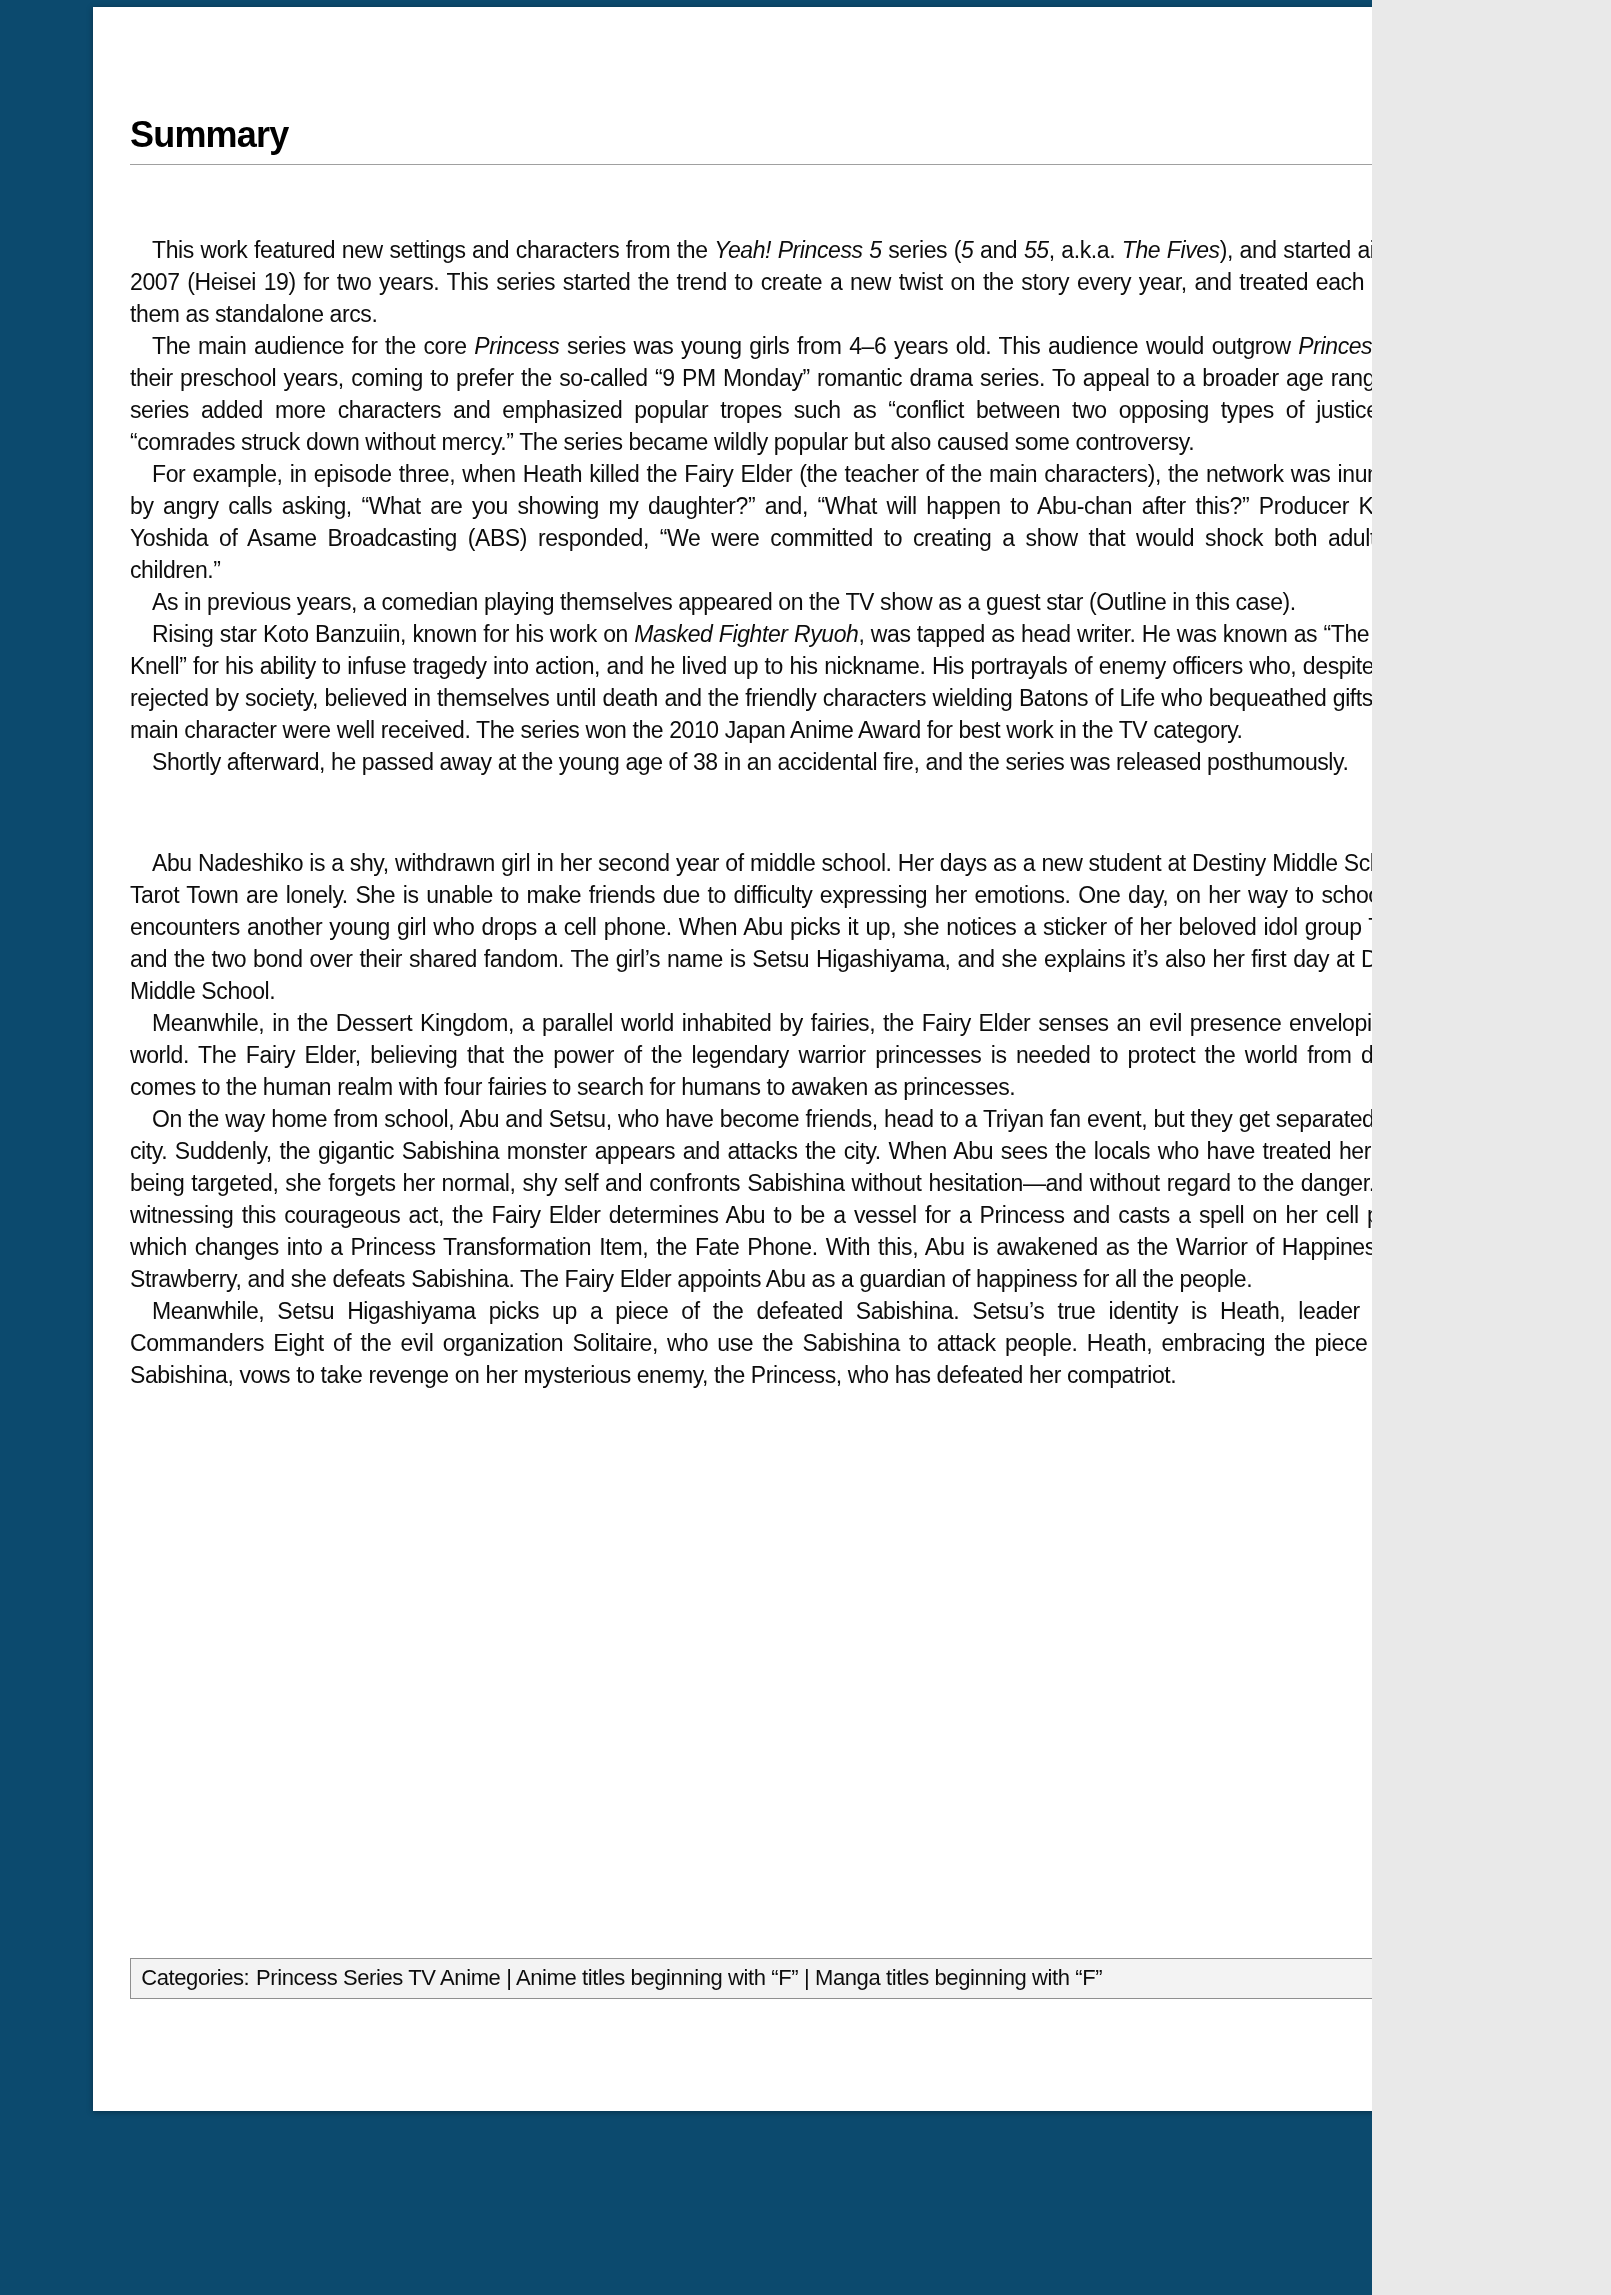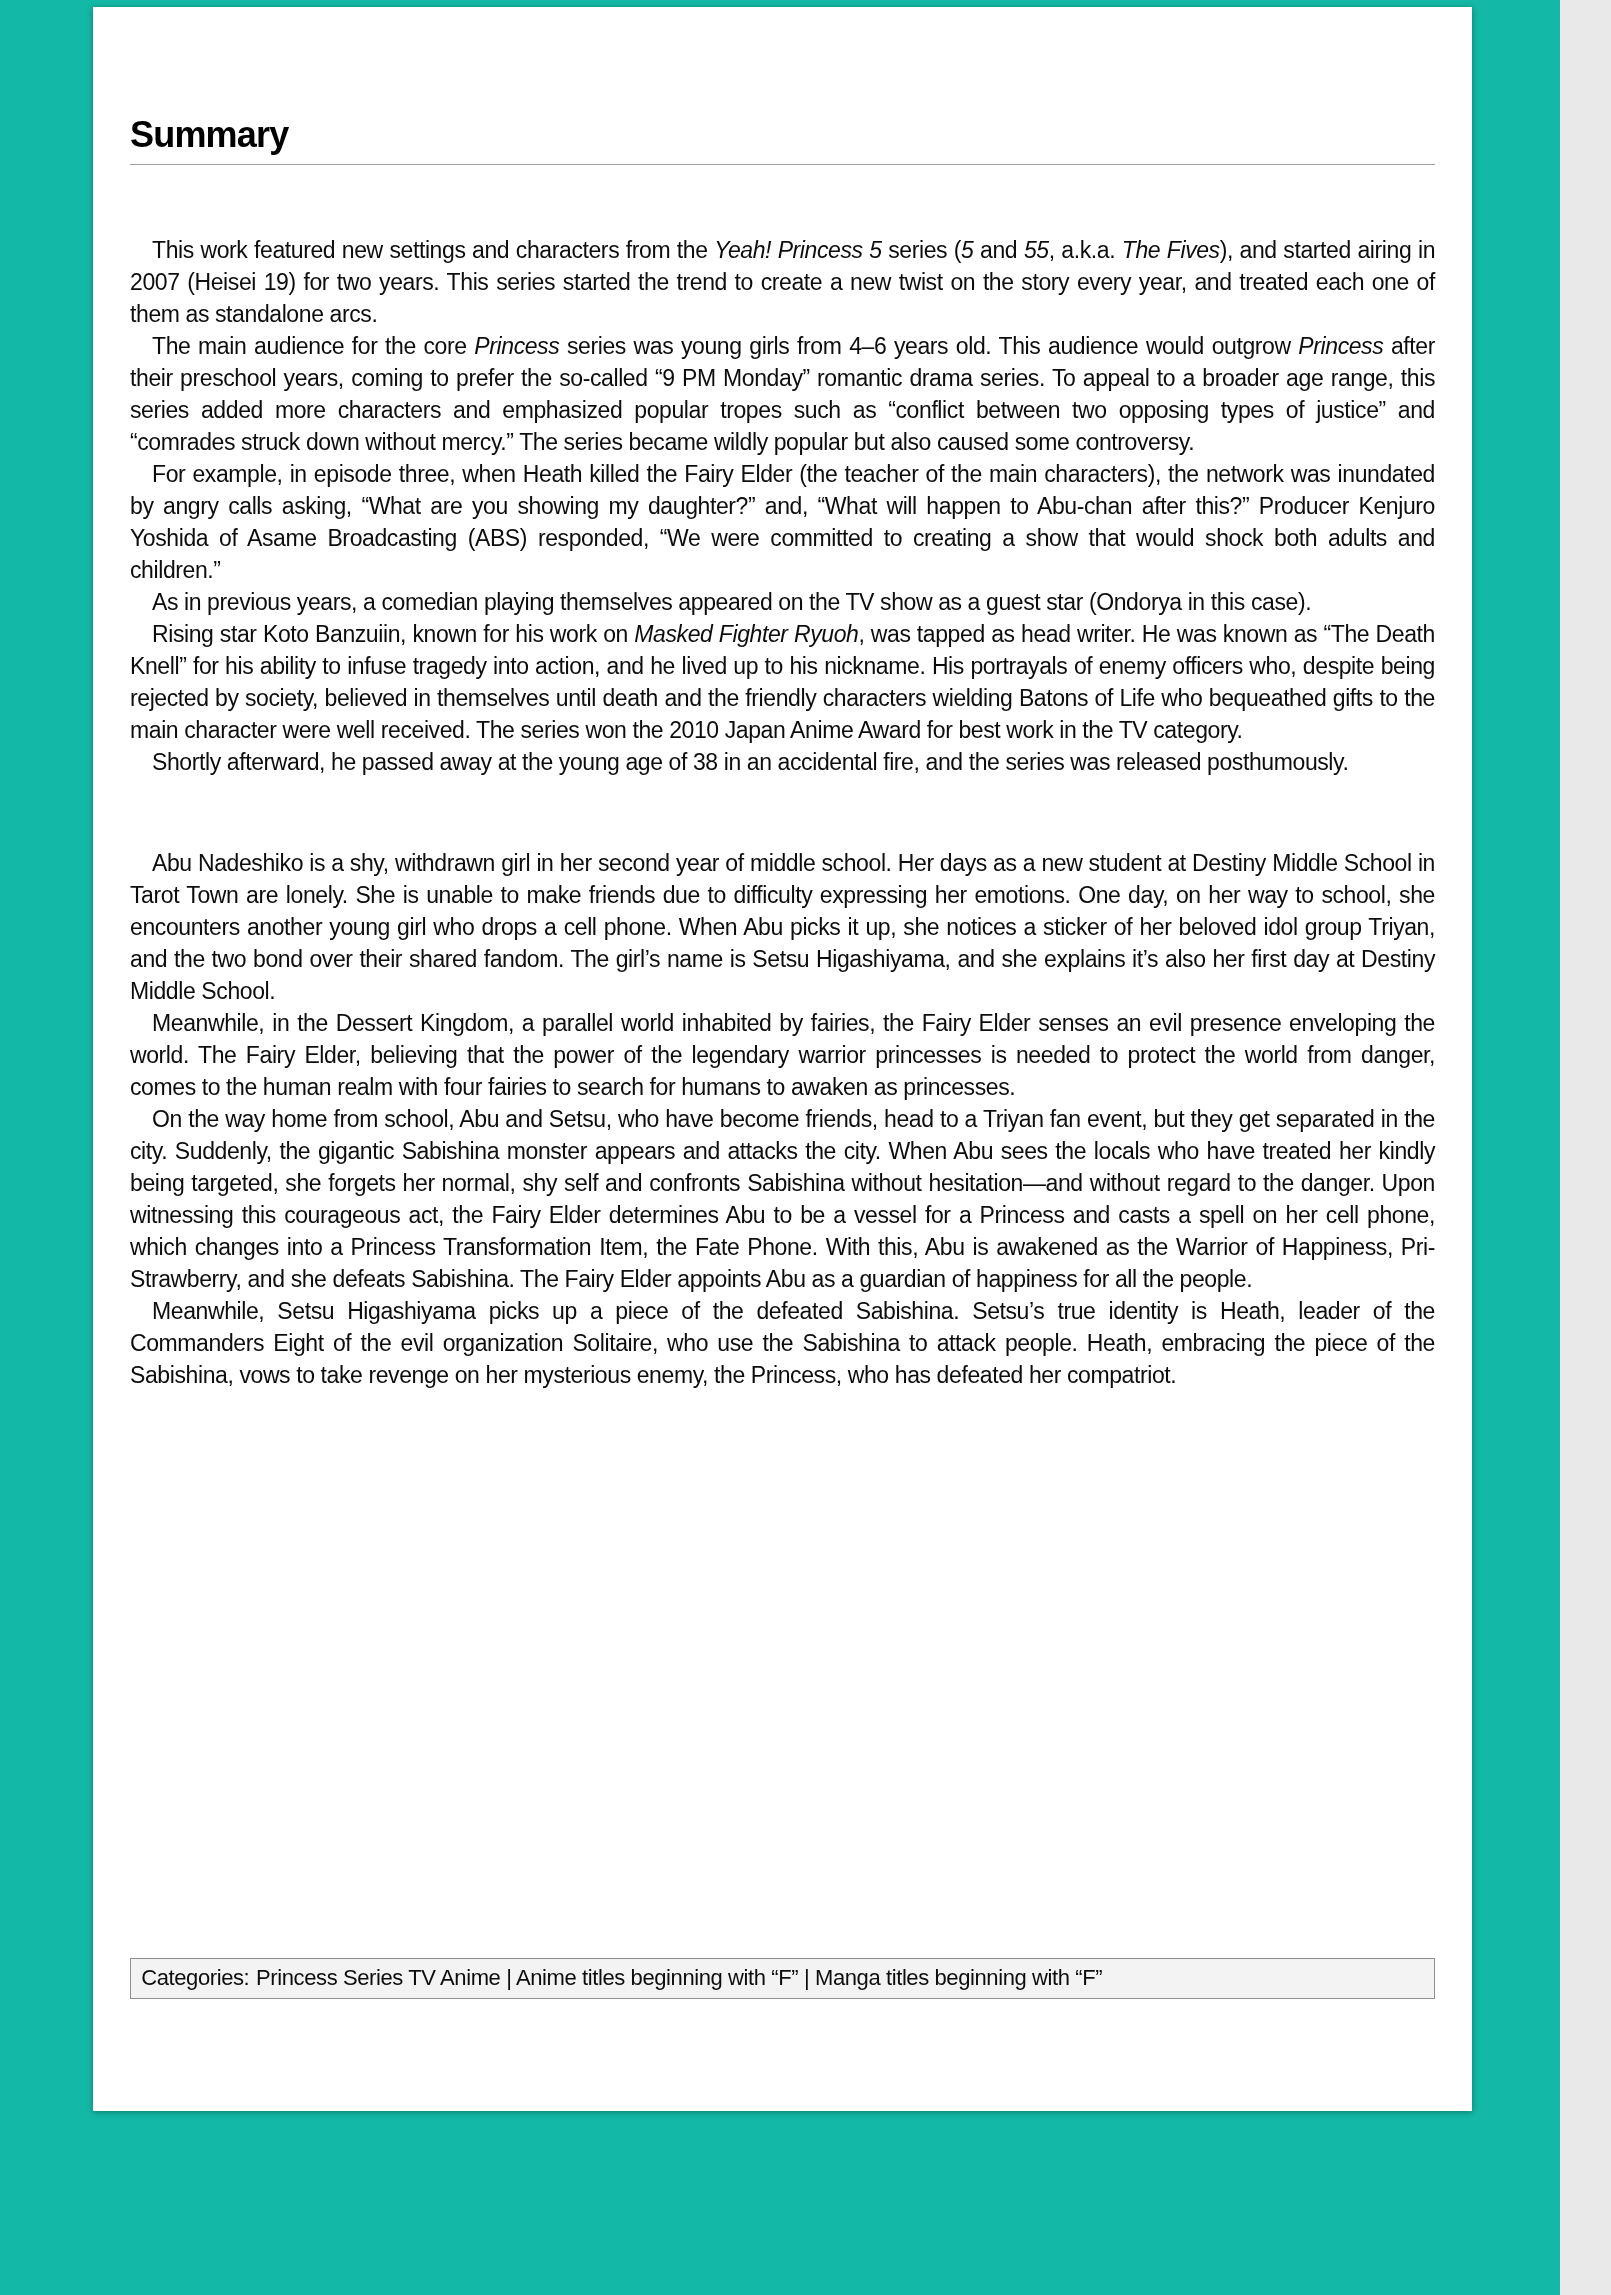--- a/index.html
+++ b/index.html
@@ -4,23 +4,23 @@
 <style>
   * { box-sizing: border-box; }
   html, body { margin: 0; padding: 0; }
   body {
     background: #e9e9e9;
     font-family: "Liberation Sans", "DejaVu Sans", sans-serif;
     color: #0d0d0d;
   }
   .canvas {
     position: relative;
-    width: 1560px;
+    width: 1372px;
     height: 2295px;
-    background: #14b8a6;
+    background: #0c4a6e;
     overflow: hidden;
   }
   .sheet {
     position: absolute;
     left: 93px;
     top: 6.8px;
     width: 1379px;
     height: 2104px;
     background: #ffffff;
     box-shadow: 0 0.8px 6px rgba(0,0,0,0.35);
@@ -69,21 +69,21 @@
 
 <div class="canvas">
   <div class="sheet">
 
     <section class="doc-section">
       <h2 class="section-heading">Summary</h2>
       <div class="section-body">
           <p class="para"><span class="run">This work featured new settings and characters from the </span><em class="run italic">Yeah! Princess 5</em><span class="run"> series (</span><em class="run italic">5</em><span class="run"> and </span><em class="run italic">55</em><span class="run">, a.k.a. </span><em class="run italic">The Fives</em><span class="run">), and started airing in 2007 (Heisei 19) for two years. This series started the trend to create a new twist on the story every year, and treated each one of them as standalone arcs.</span></p>
           <p class="para"><span class="run">The main audience for the core </span><em class="run italic">Princess</em><span class="run"> series was young girls from 4–6 years old. This audience would outgrow </span><em class="run italic">Princess</em><span class="run"> after their preschool years, coming to prefer the so-called “9 PM Monday” romantic drama series. To appeal to a broader age range, this series added more characters and emphasized popular tropes such as “conflict between two opposing types of justice” and “comrades struck down without mercy.” The series became wildly popular but also caused some controversy.</span></p>
           <p class="para"><span class="run">For example, in episode three, when Heath killed the Fairy Elder (the teacher of the main characters), the network was inundated by angry calls asking, “What are you showing my daughter?” and, “What will happen to Abu-chan after this?” Producer Kenjuro Yoshida of Asame Broadcasting (ABS) responded, “We were committed to creating a show that would shock both adults and children.”</span></p>
-          <p class="para"><span class="run">As in previous years, a comedian playing themselves appeared on the TV show as a guest star (Ondorya in this case).</span></p>
+          <p class="para"><span class="run">As in previous years, a comedian playing themselves appeared on the TV show as a guest star (Outline in this case).</span></p>
           <p class="para"><span class="run">Rising star Koto Banzuiin, known for his work on </span><em class="run italic">Masked Fighter Ryuoh</em><span class="run">, was tapped as head writer. He was known as “The Death Knell” for his ability to infuse tragedy into action, and he lived up to his nickname. His portrayals of enemy officers who, despite being rejected by society, believed in themselves until death and the friendly characters wielding Batons of Life who bequeathed gifts to the main character were well received. The series won the 2010 Japan Anime Award for best work in the TV category.</span></p>
           <p class="para"><span class="run">Shortly afterward, he passed away at the young age of 38 in an accidental fire, and the series was released posthumously.</span></p>
         </div>
     </section>
 
     <section class="doc-section">
       <div class="section-body">
           <p class="para"><span class="run">Abu Nadeshiko is a shy, withdrawn girl in her second year of middle school. Her days as a new student at Destiny Middle School in Tarot Town are lonely. She is unable to make friends due to difficulty expressing her emotions. One day, on her way to school, she encounters another young girl who drops a cell phone. When Abu picks it up, she notices a sticker of her beloved idol group Triyan, and the two bond over their shared fandom. The girl’s name is Setsu Higashiyama, and she explains it’s also her first day at Destiny Middle School.</span></p>
           <p class="para"><span class="run">Meanwhile, in the Dessert Kingdom, a parallel world inhabited by fairies, the Fairy Elder senses an evil presence enveloping the world. The Fairy Elder, believing that the power of the legendary warrior princesses is needed to protect the world from danger, comes to the human realm with four fairies to search for humans to awaken as princesses.</span></p>
           <p class="para"><span class="run">On the way home from school, Abu and Setsu, who have become friends, head to a Triyan fan event, but they get separated in the city. Suddenly, the gigantic Sabishina monster appears and attacks the city. When Abu sees the locals who have treated her kindly being targeted, she forgets her normal, shy self and confronts Sabishina without hesitation—and without regard to the danger. Upon witnessing this courageous act, the Fairy Elder determines Abu to be a vessel for a Princess and casts a spell on her cell phone, which changes into a Princess Transformation Item, the Fate Phone. With this, Abu is awakened as the Warrior of Happiness, Pri-Strawberry, and she defeats Sabishina. The Fairy Elder appoints Abu as a guardian of happiness for all the people.</span></p>

